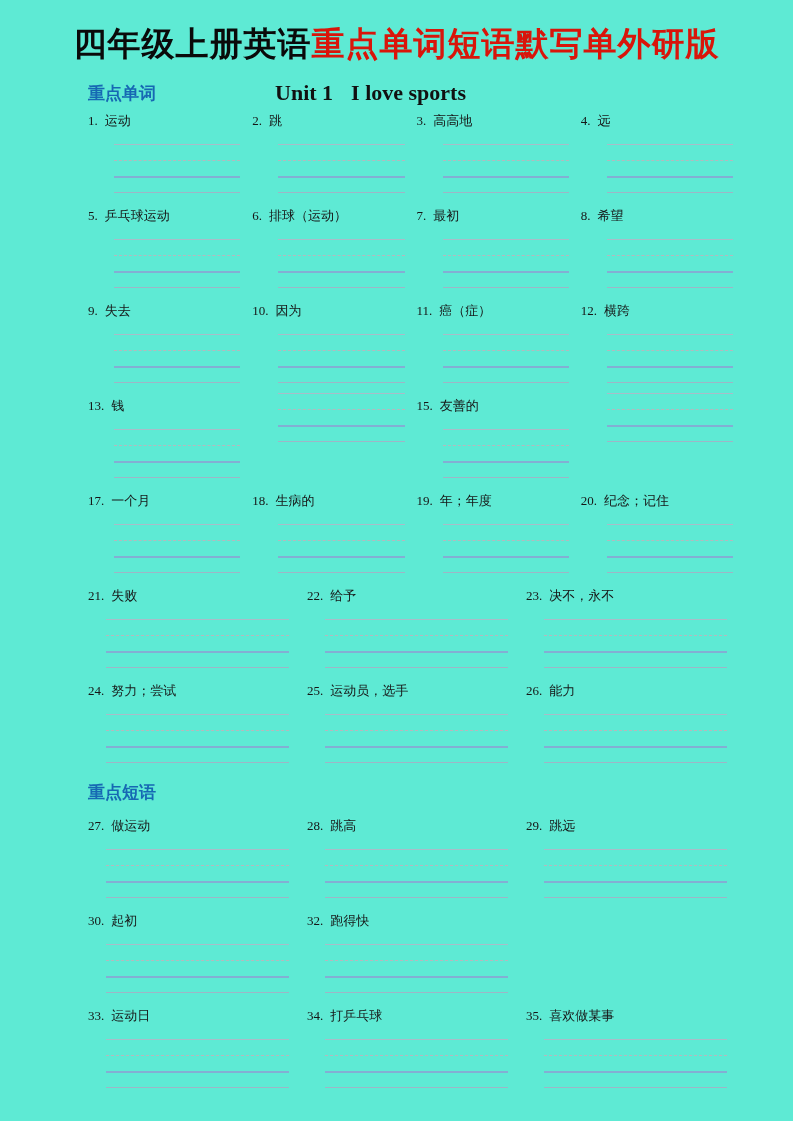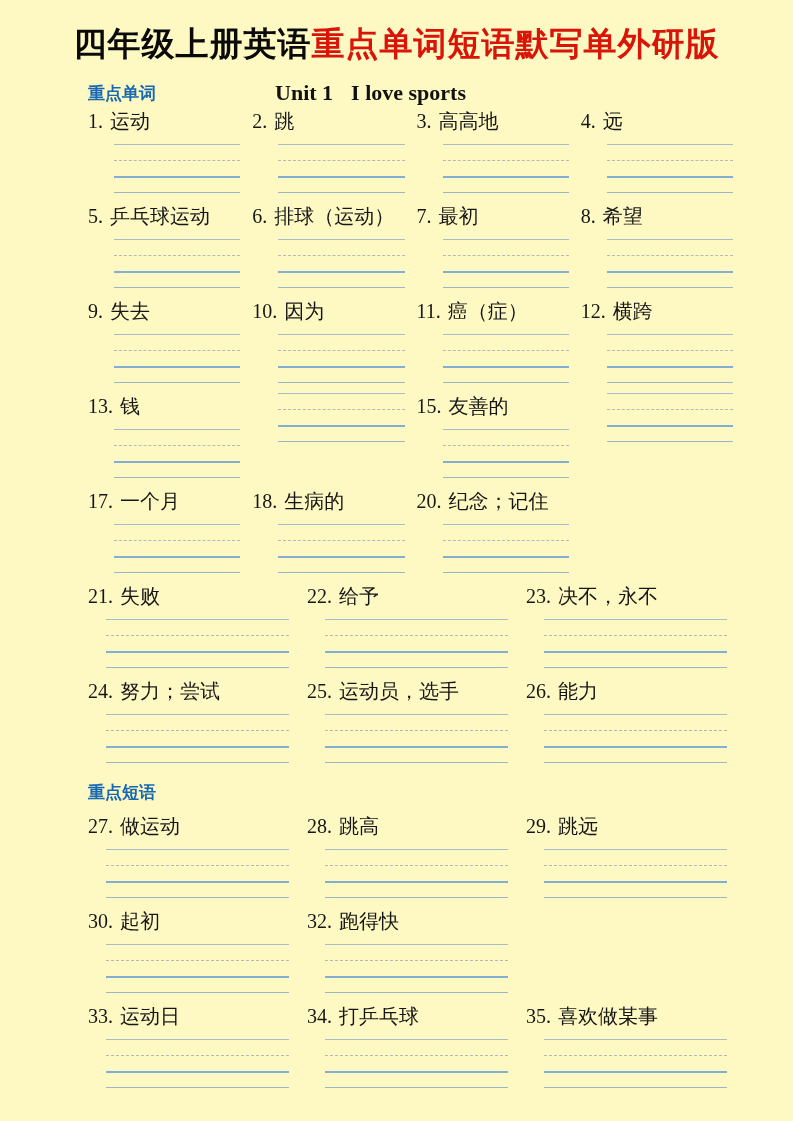--- a/index.html
+++ b/index.html
@@ -1,17 +1,17 @@
 <!DOCTYPE html>
 <html><head>
 <meta charset="utf-8">
 <style>
   html,body{margin:0;padding:0;background:#e8e8e8;}
   .page{
-    width:793px;height:1121px;margin:0 auto;background:#fef9c3;
+    width:793px;height:1121px;margin:0 auto;background:#5eead4;
     position:relative;overflow:hidden;
     font-family:"Liberation Serif","DejaVu Serif",serif;
     color:#1c1c1c;
   }
   
   .title{
     text-align:center;padding-top:24px;
     font-family:"Liberation Sans","DejaVu Sans",sans-serif;
     font-weight:bold;font-size:33px;line-height:40px;
     letter-spacing:1px;white-space:nowrap;
@@ -31,21 +31,21 @@
     font-family:"Liberation Serif","DejaVu Serif",serif;
     font-weight:bold;font-size:22px;white-space:nowrap;color:#111;
   }
   .unit-heading .unit-num{margin-right:18px;}
   
   .grid4,.grid3{display:grid;padding:0 48px 0 88px;}
   .grid4{grid-template-columns:repeat(4,1fr);}
   .grid3{grid-template-columns:repeat(3,1fr);}
   .cell{margin-bottom:10px;}
   .lbl{
-    font-size:20px;line-height:26px;height:26px;
+    font-size:13px;line-height:26px;height:26px;
     margin-bottom:10px;white-space:nowrap;color:#161616;
   }
   .num{margin-right:7px;}
   
   .lines{margin:0 12px 0 26px;}
   .grid3 .lines{margin:0 18px 0 18px;}
   .ln{height:15px;border-top:1px solid #a9bcc8;}
   .ln-dash{border-top:1px dashed #b4b9bd;}
   .ln-blue{border-top:2px solid #83aed3;height:14px;}
   .ln-bot{border-top:1px solid #9db6c6;height:0;}
@@ -237,20 +237,29 @@
     <div class="cell">
         <div class="lbl"><span class="num">18.</span><span class="zh">生病的</span></div>
         <div class="lines">
           <div class="ln"></div>
           <div class="ln ln-dash"></div>
           <div class="ln ln-blue"></div>
           <div class="ln ln-bot"></div>
         </div>
       </div>
     <div class="cell">
+        <div class="lbl"><span class="num">19.</span><span class="zh">年；年度</span></div>
+        <div class="lines">
+          <div class="ln"></div>
+          <div class="ln ln-dash"></div>
+          <div class="ln ln-blue"></div>
+          <div class="ln ln-bot"></div>
+        </div>
+      </div>
+    <div class="cell">
         <div class="lbl"><span class="num">20.</span><span class="zh">纪念；记住</span></div>
         <div class="lines">
           <div class="ln"></div>
           <div class="ln ln-dash"></div>
           <div class="ln ln-blue"></div>
           <div class="ln ln-bot"></div>
         </div>
       </div>
   </div>
 

